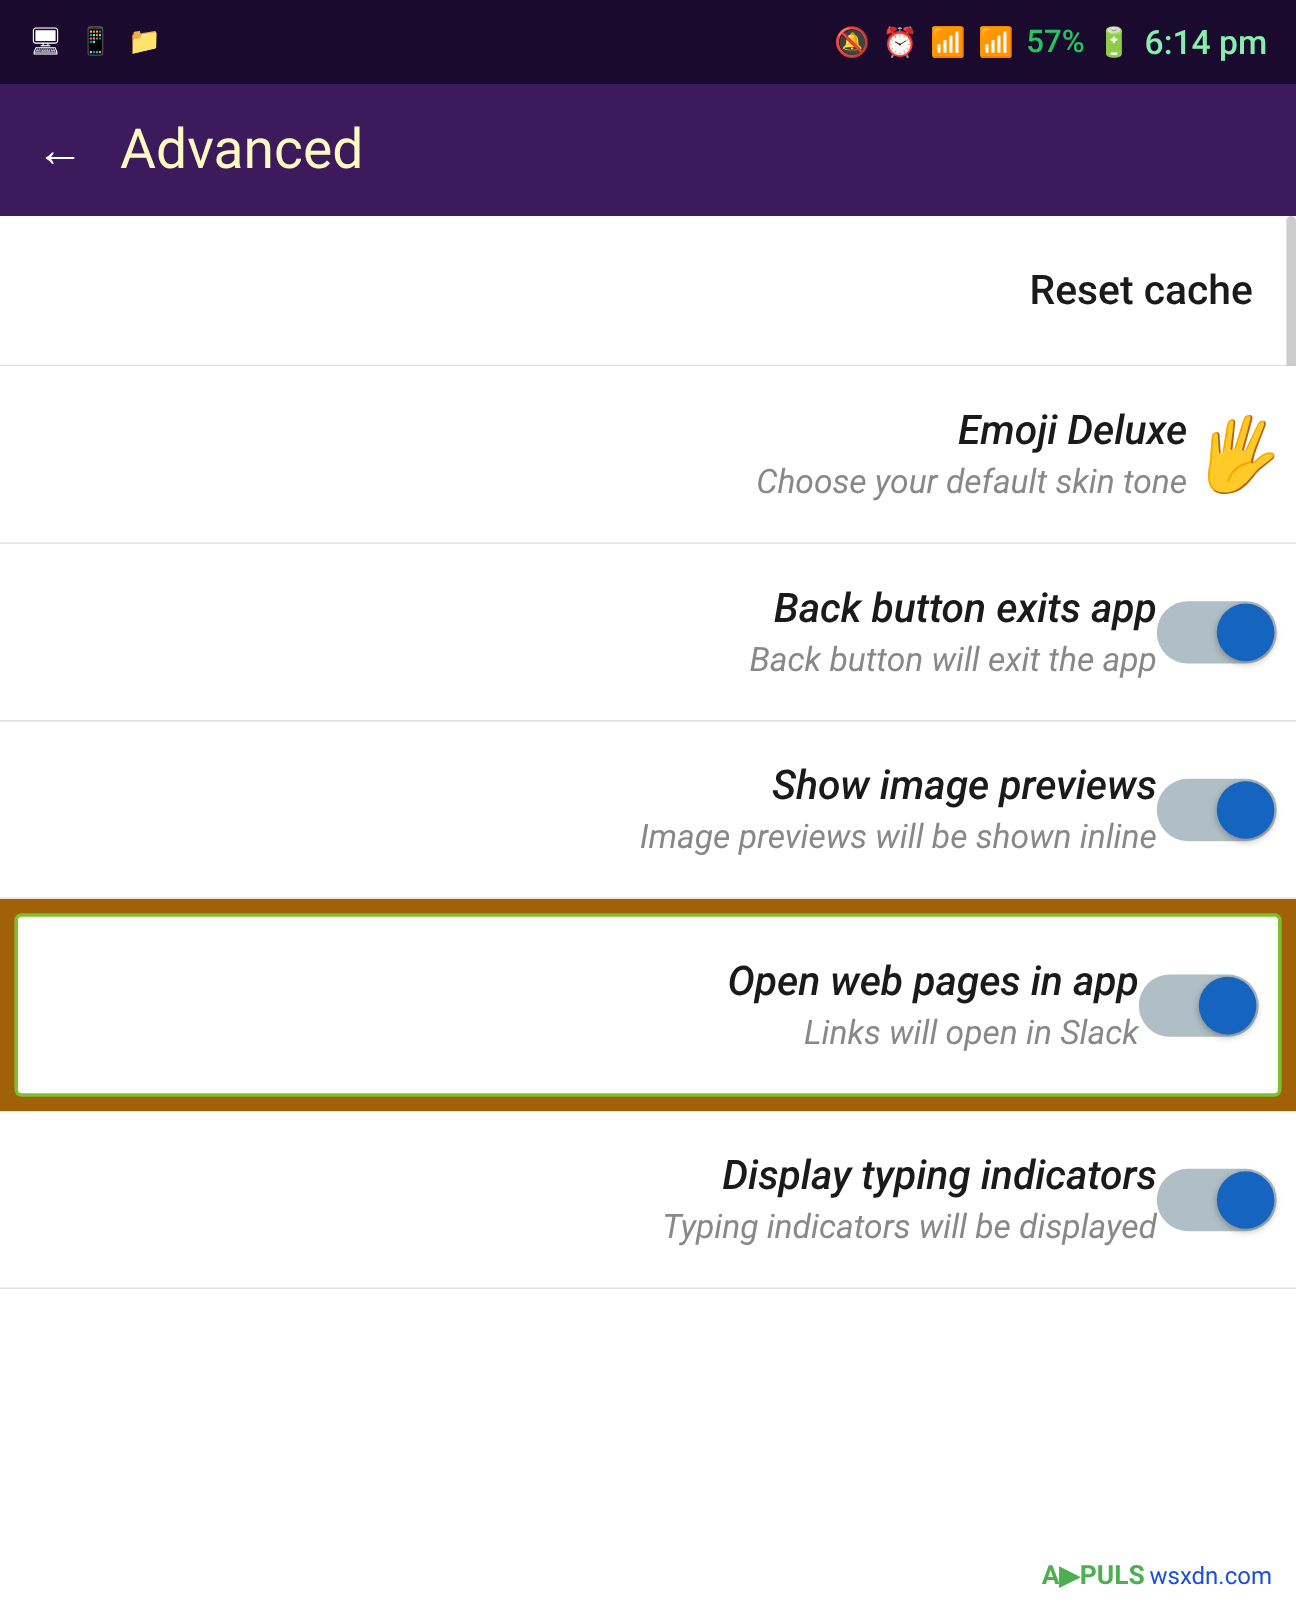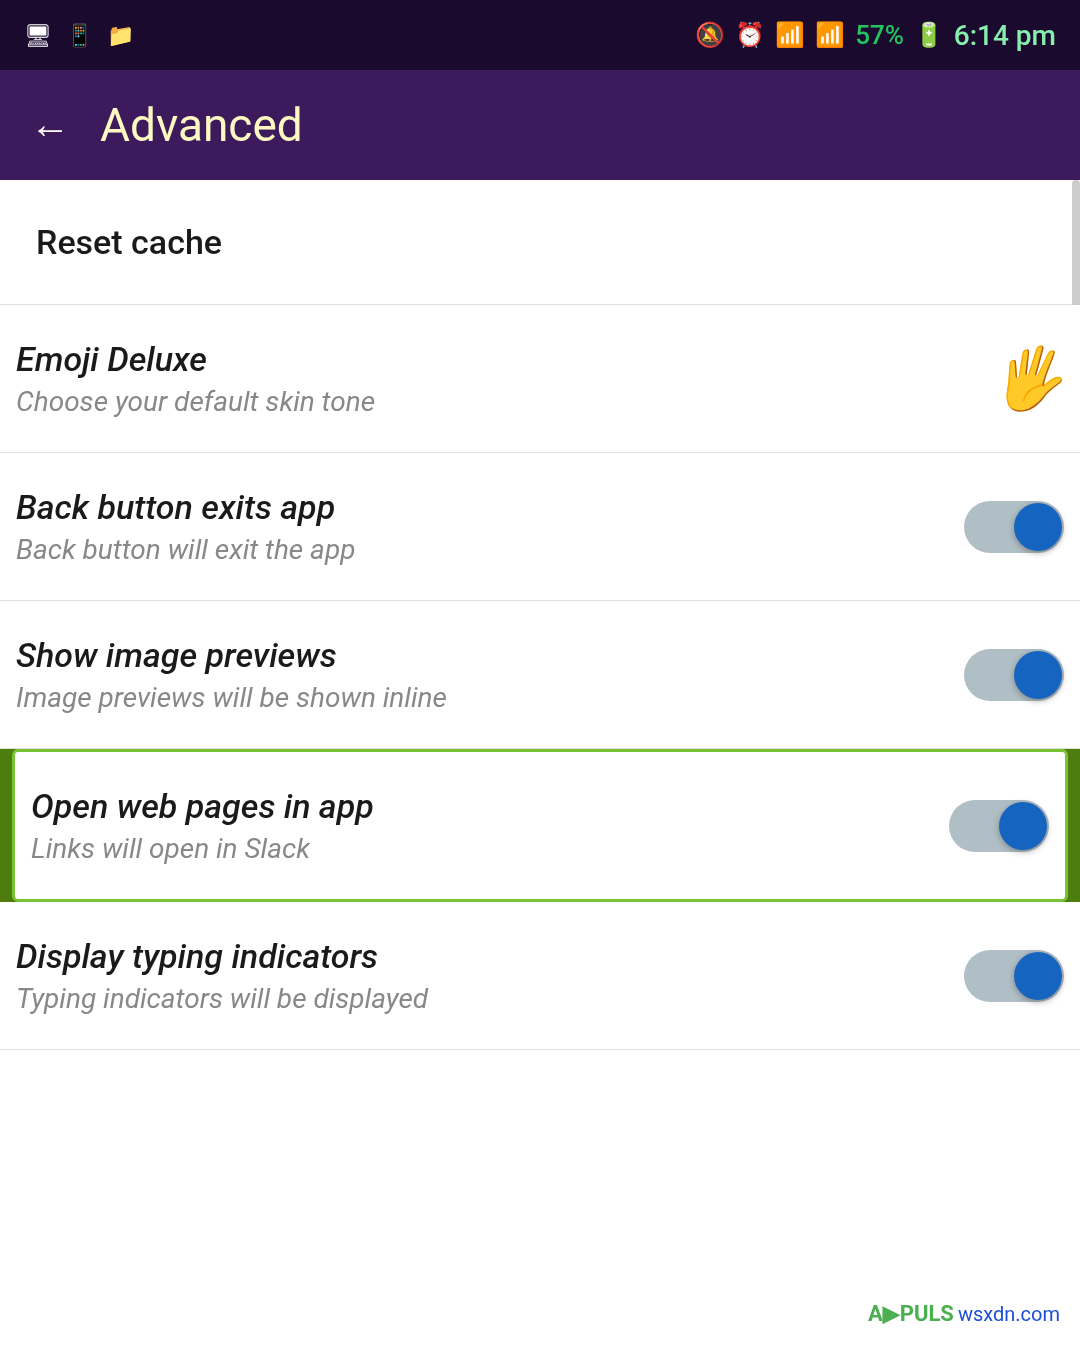--- a/index.html
+++ b/index.html
@@ -63,22 +63,23 @@
     }
 
     .app-bar-title {
       color: #fef9c3;
       font-size: 46px;
       font-weight: 400;
     }
 
     
     .content {
-      background: #4d7c0f;
+      background: #a16207;
       flex: 1;
+      text-align: right;
     }
 
     
     .setting-item {
       display: flex;
       align-items: center;
       justify-content: space-between;
       padding: 34px 16px;
       border-bottom: 1px solid #e0e0e0;
       background: #fff;
@@ -248,21 +249,21 @@
     <div class="setting-item-text">
       <div class="setting-title">Show image previews</div>
       <div class="setting-subtitle">Image previews will be shown inline</div>
     </div>
     <div class="toggle-switch">
       <div class="toggle-track on"></div>
       <div class="toggle-thumb"></div>
     </div>
   </div>
 
-  <div class="setting-item highlighted" style="border: 3px solid #7ac231; margin: 0 12px; border-radius: 6px;">
+  <div class="setting-item highlighted" style="border: 3px solid #7ac231; margin: 12px 12px; border-radius: 6px;">
     <div class="setting-item-text">
       <div class="setting-title">Open web pages in app</div>
       <div class="setting-subtitle">Links will open in Slack</div>
     </div>
     <div class="toggle-switch">
       <div class="toggle-track on"></div>
       <div class="toggle-thumb"></div>
     </div>
   </div>
 

